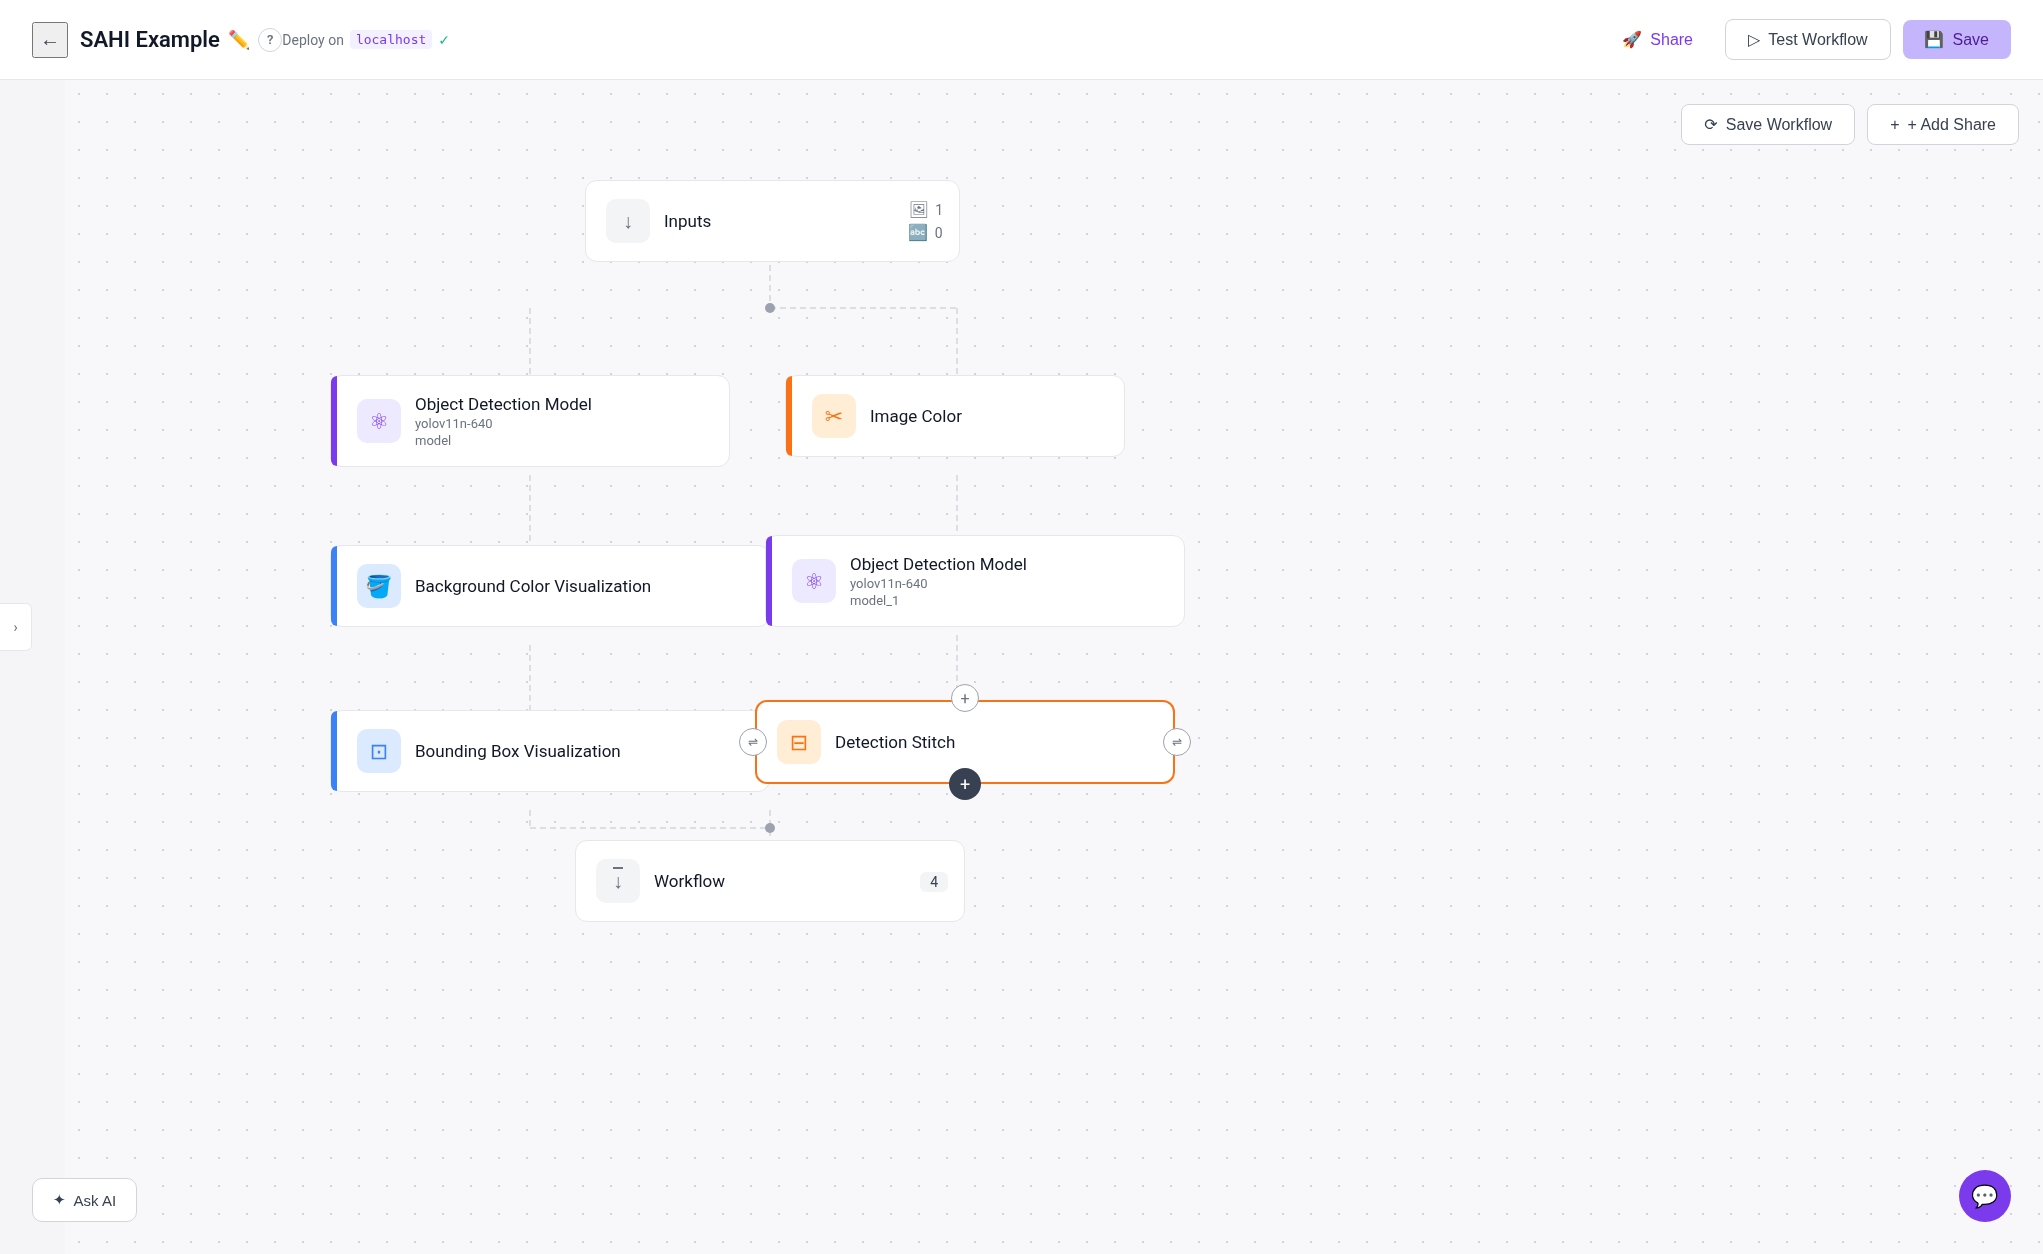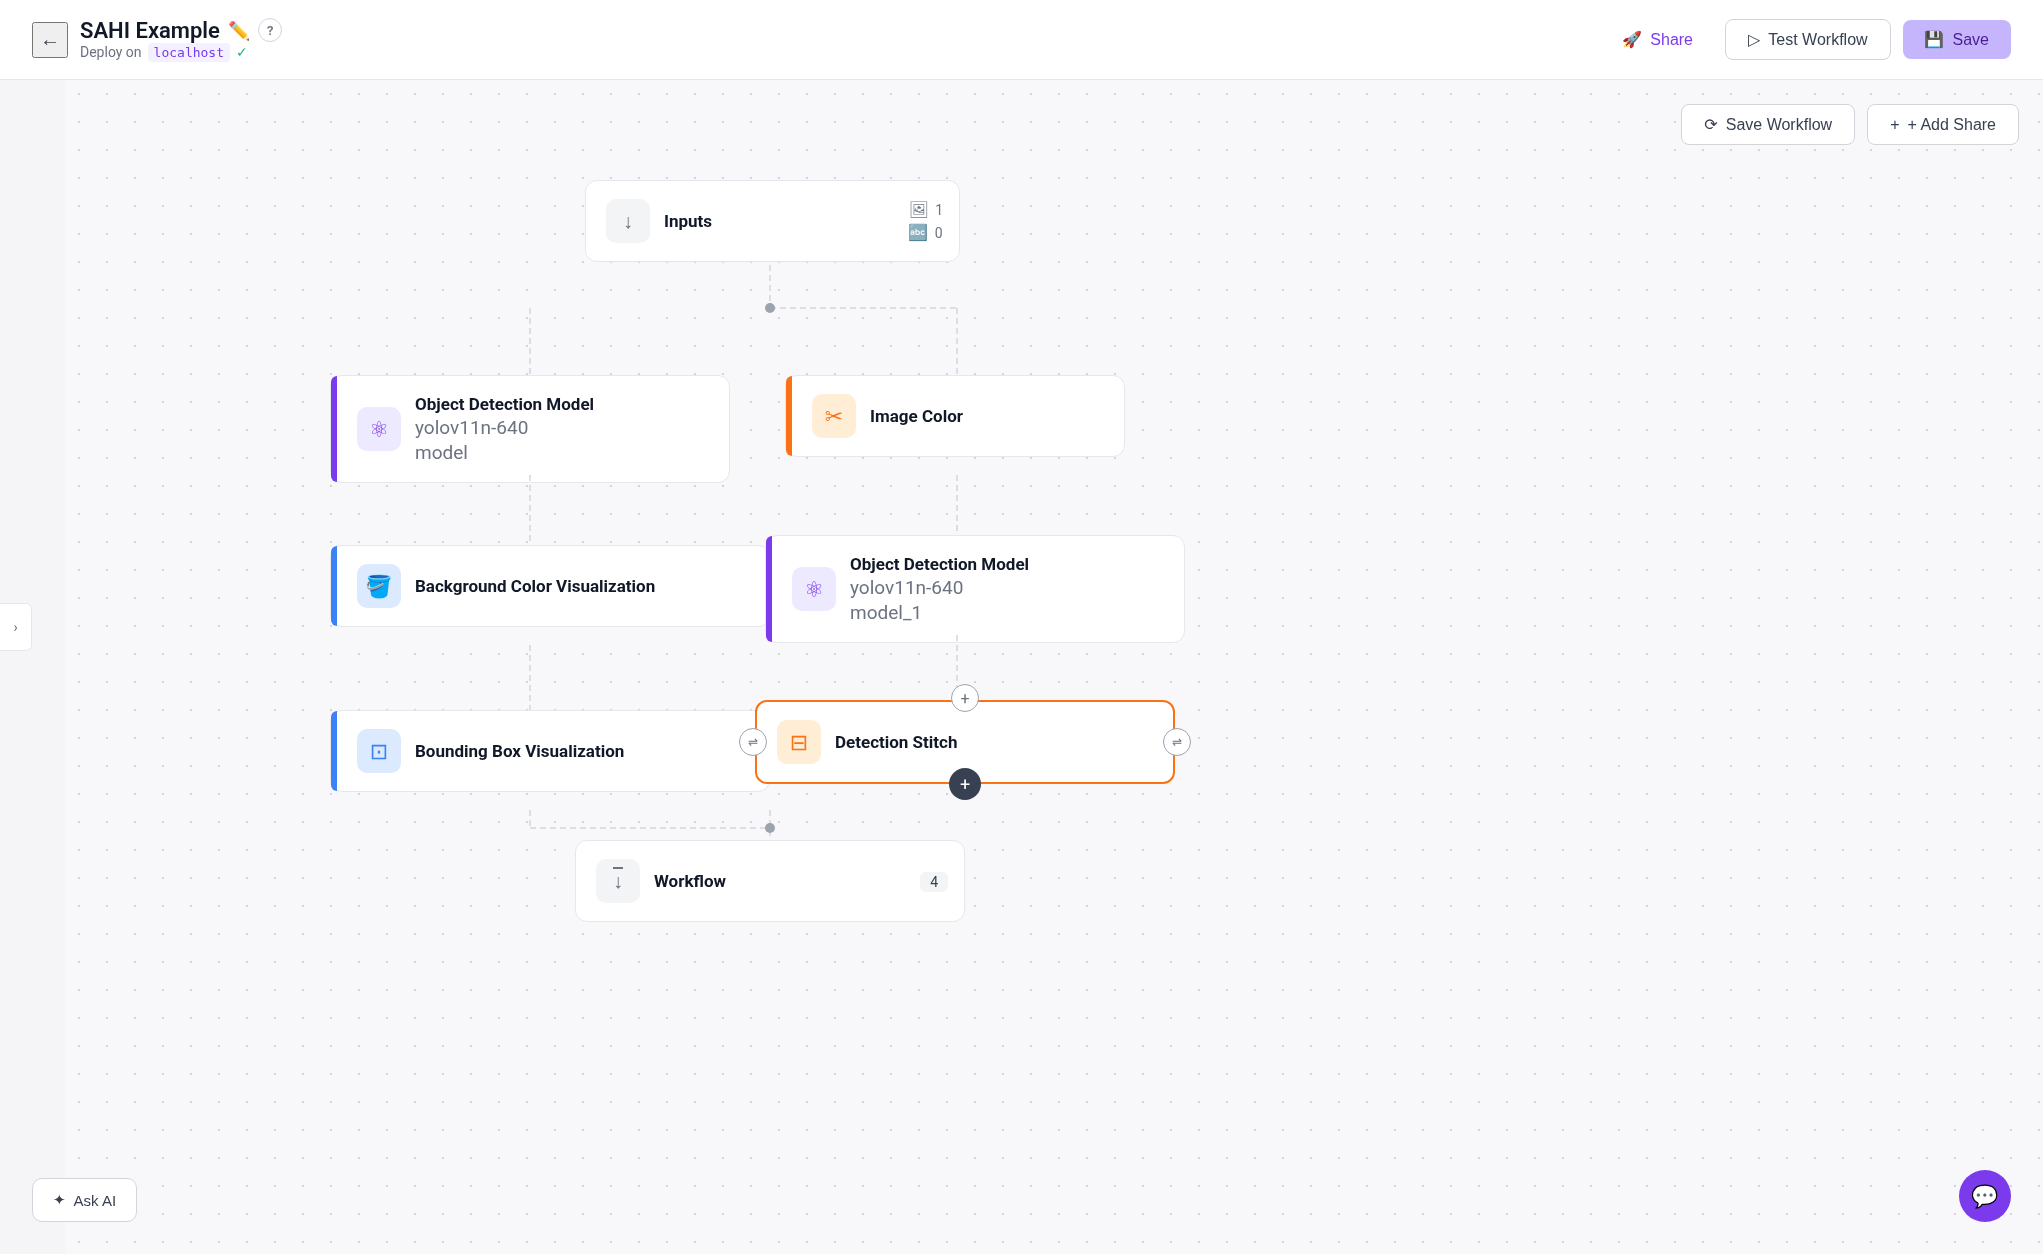--- a/index.html
+++ b/index.html
@@ -30,21 +30,21 @@
       gap: 12px;
       flex: 1;
     }
     .back-btn {
       width: 36px; height: 36px;
       display: flex; align-items: center; justify-content: center;
       cursor: pointer;
       color: #374151;
       font-size: 20px;
     }
-    .title-block { display: flex; flex-direction: column; }
+    .title-block { display: flex; flex-direction: row; }
     .app-title {
       font-size: 22px;
       font-weight: 600;
       color: #111827;
       display: flex; align-items: center; gap: 8px;
     }
     .title-icon { color: #9333ea; font-size: 18px; cursor: pointer; }
     .subtitle { font-size: 14px; color: #6b7280; display: flex; align-items: center; gap: 6px; }
     .subtitle-code {
       background: #f3f0ff;
@@ -167,22 +167,22 @@
     }
 
     .node-icon-wrap {
       width: 44px; height: 44px;
       border-radius: 10px;
       display: flex; align-items: center; justify-content: center;
       flex-shrink: 0;
     }
 
     .node-text { display: flex; flex-direction: column; gap: 2px; }
-    .node-label { font-size: 17px; font-weight: 700; color: #111827; }
-    .node-sublabel { font-size: 19px; color: #6b7280; }
+    .node-label { font-size: 17px; font-weight: 400; color: #111827; }
+    .node-sublabel { font-size: 13px; color: #6b7280; }
 
     
     .node-inputs {
       left: 520px; top: 50px;
       width: 370px;
     }
     
     .node-badges {
       display: flex; flex-direction: column; gap: 4px;
       padding-right: 16px;

